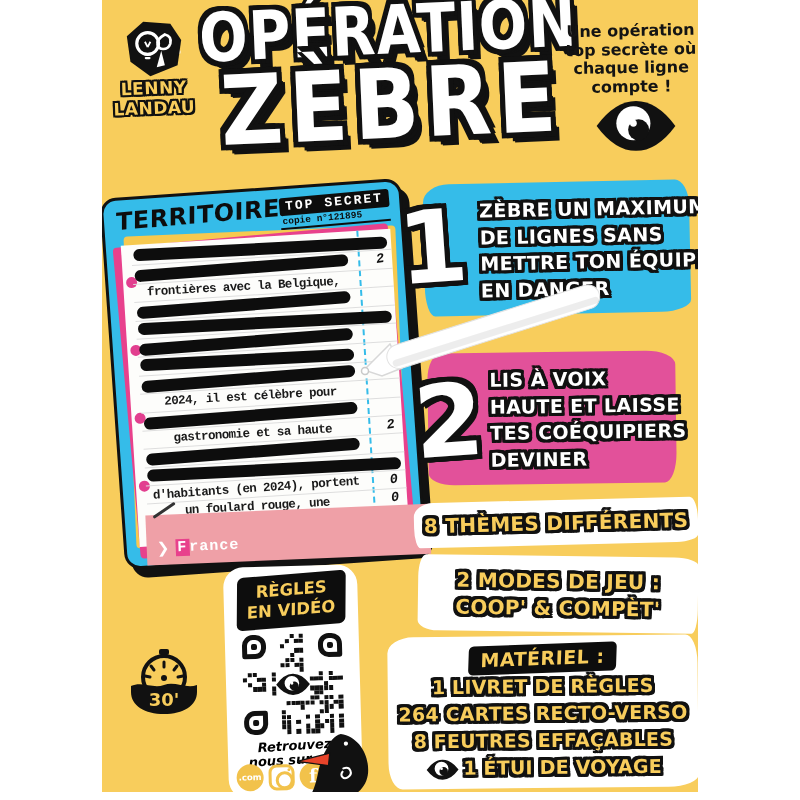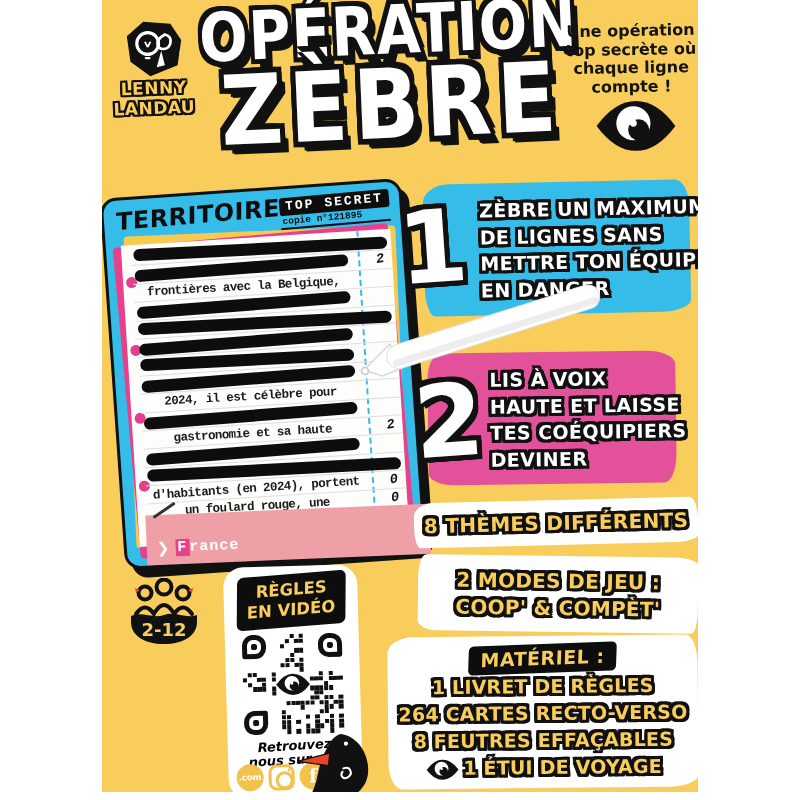--- a/index.html
+++ b/index.html
@@ -320,30 +320,34 @@
     <div class="mat-line oy o3">264 CARTES RECTO-VERSO</div>
     <div class="mat-line oy o3">8 FEUTRES EFFAÇABLES</div>
     <div class="mat-line oy o3"><span class="mat-eye"><svg viewBox="0 0 64 44" style="display:block;width:100%">
             <path d="M2 22 Q16 3 32 3 Q48 3 62 22 Q48 41 32 41 Q16 41 2 22 Z" fill="#111"></path>
             <circle cx="30" cy="20" r="13" fill="#fff"></circle>
             <circle cx="34" cy="25" r="8" fill="#111"></circle>
             <circle cx="30" cy="20" r="2.6" fill="#fff"></circle>
           </svg></span><span>1 ÉTUI DE VOYAGE</span></div>
   </div>
 
-  <div class="spec" style="top:578px;">
+  <div class="spec" style="top:648px;">
     <svg width="72" height="66" viewBox="0 0 72 66">
-      <circle cx="17" cy="15" r="6.5" fill="none" stroke="#111" stroke-width="4"></circle>
-      <circle cx="36" cy="9" r="7.5" fill="none" stroke="#111" stroke-width="4"></circle>
-      <circle cx="55" cy="15" r="6.5" fill="none" stroke="#111" stroke-width="4"></circle>
-      <path d="M8 36 q9 -13 18 0 M27 34 q9 -14 18 0 M46 36 q9 -13 18 0" fill="none" stroke="#111" stroke-width="4" stroke-linecap="round"></path>
-      <polygon points="7,10 12,12 8,15" fill="#E8442A"></polygon>
-      <polygon points="65,10 60,12 64,15" fill="#E8442A"></polygon>
+      <rect x="31" y="1" width="10" height="6" rx="2" fill="#111"></rect>
+      <circle cx="36" cy="29" r="21" fill="none" stroke="#111" stroke-width="4"></circle>
+      <g stroke="#111" stroke-width="3" stroke-linecap="round">
+        <line x1="36" y1="14" x2="36" y2="19"></line>
+          <line x1="23" y1="18" x2="26" y2="22"></line>
+        <line x1="49" y1="18" x2="46" y2="22"></line>
+          <line x1="17" y1="28" x2="22" y2="29"></line>
+        <line x1="55" y1="28" x2="50" y2="29"></line>
+      </g>
+      <circle cx="36" cy="30" r="3" fill="#111"></circle>
       <path d="M3,38 C14,33 25,41 36,37 C47,33 58,41 69,37 L69,44 C69,58 55,66 36,66 C17,66 3,58 3,44 Z" fill="#111"></path>
-      <text x="36" y="58" text-anchor="middle" font-size="18" font-weight="800" fill="#F8CD5C" font-family="DejaVu Sans, sans-serif">2-12</text>
+      <text x="36" y="58" text-anchor="middle" font-size="18" font-weight="800" fill="#F8CD5C" font-family="DejaVu Sans, sans-serif">30'</text>
     </svg>
   </div>
 
   <div class="video-box">
     <div class="video-badge">
       <span>RÈGLES</span><br>
       <span>EN VIDÉO</span>
     </div>
     <div class="qr" id="qr">
       <div class="finder f-tl"></div>

